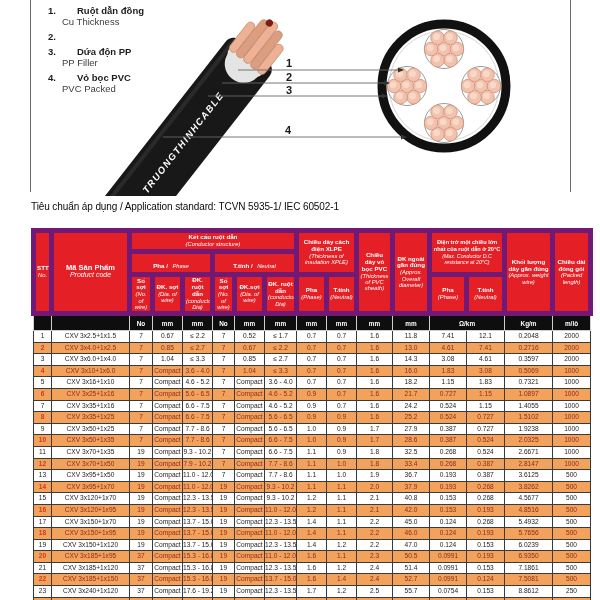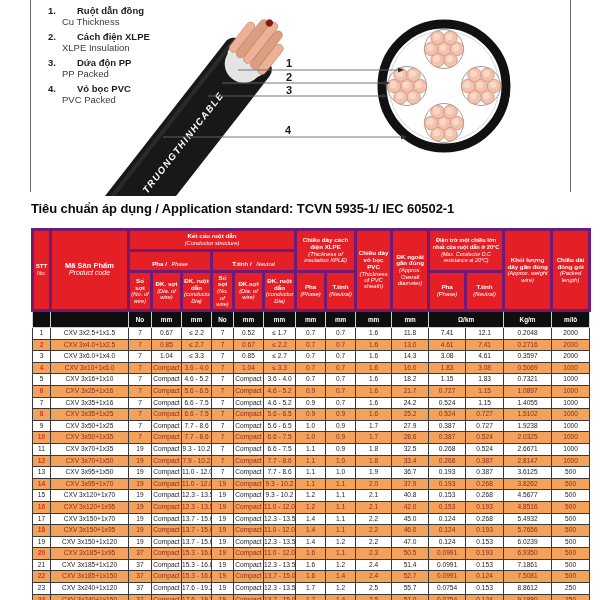--- a/index.html
+++ b/index.html
@@ -19,31 +19,31 @@
   .legend-vi { font-size:9.5px; font-weight:bold; color:#1c1c1c; line-height:11px;padding-left:15px; }
   .legend-en { font-size:9.5px; color:#3c3c3c; line-height:11px; }
 
   #figure-svg { position:absolute; left:0; top:0; }
 
   .callout-num { font-size:11px; font-weight:600; fill:#1a1a1a; }
 
   
   #app-title {
     position:absolute; left:31px; top:201px; width:560px;
-    font-size:13px; font-weight:bold; color:#0a0a0a; letter-spacing:-0.1px;
+    font-size:10px; font-weight:normal; color:#0a0a0a; letter-spacing:-0.1px;
   }
 
   
   #spec-table-wrap { position:absolute; left:31px; top:228px; width:558px; }
   table { border-collapse:collapse; table-layout:fixed; width:557px; }
   td, th { overflow:hidden; }
 
   thead th {
     background:#e41f25; color:#fff; font-weight:normal;
-    border:3px solid #701a75; vertical-align:middle; text-align:center;
+    border:5px solid #701a75; vertical-align:middle; text-align:center;
     padding:0 1px;
   }
   thead tr.h1 { height:21px; }
   thead tr.h2 { height:14px; }
   thead tr.h3 { height:39px; }
   .hvi { font-weight:bold; font-size:6.2px; line-height:6.8px; display:block; }
   .hen { font-style:italic; font-size:5.8px; line-height:6.4px; display:block; }
   .hinline .hvi, .hinline .hen { display:inline; }
 
   tr.units td {
@@ -71,30 +71,26 @@
   <div id="legend">
     <div class="legend-item">
       <div class="legend-num">1.</div>
       <div>
         <div class="legend-vi">Ruột dẫn đồng</div>
         <div class="legend-en">Cu Thickness</div>
       </div>
     </div>
     <div class="legend-item">
       <div class="legend-num">2.</div>
-      <div>
-        <div class="legend-vi">Cách điện XLPE</div>
-        <div class="legend-en">XLPE Insulation</div>
-      </div>
     </div>
     <div class="legend-item">
       <div class="legend-num">3.</div>
       <div>
         <div class="legend-vi">Dứa độn PP</div>
-        <div class="legend-en">PP Packed</div>
+        <div class="legend-en">PP Filler</div>
       </div>
     </div>
     <div class="legend-item">
       <div class="legend-num">4.</div>
       <div>
         <div class="legend-vi">Vỏ bọc PVC</div>
         <div class="legend-en">PVC Packed</div>
       </div>
     </div>
   </div>

